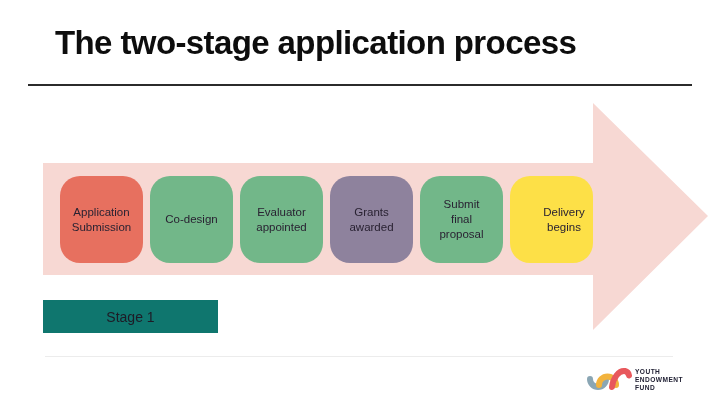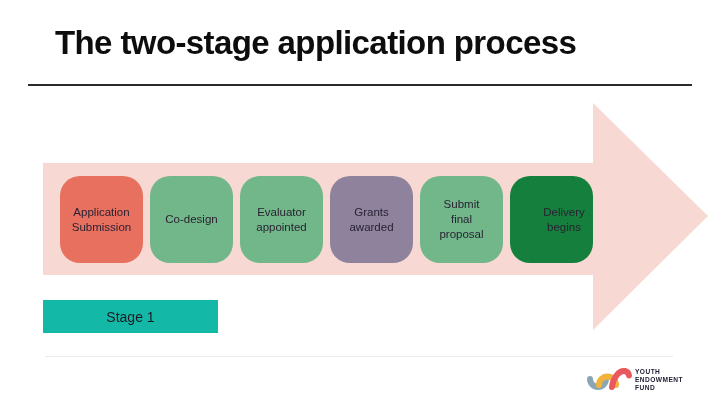--- a/index.html
+++ b/index.html
@@ -105,25 +105,25 @@
     <div class="step-box" style="background: rgb(231, 112, 95);">Application
 Submission</div>
     <div class="step-box" style="background: rgb(114, 183, 137);">Co-design</div>
     <div class="step-box" style="background: rgb(114, 183, 137);">Evaluator
 appointed</div>
     <div class="step-box" style="background: rgb(142, 130, 157);">Grants
 awarded</div>
     <div class="step-box" style="background: rgb(114, 183, 137);">Submit
 final
 proposal</div>
-    <div class="step-box" style="background: #15803d; padding-left: 29px;">Delivery
+    <div class="step-box" style="background: #fde047; padding-left: 29px;">Delivery
 begins</div>
   </div>
 
-  <div class="stage-bar stage-1" style="background: #14b8a6;">Stage 1</div>
+  <div class="stage-bar stage-1" style="background: #0f766e;">Stage 1</div>
 
   <div class="footer-divider"></div>
 
   <div class="logo">
     <svg class="logo-mark" viewBox="0 0 46 36">
       <path d="M4,17 a8,8 0 0 0 16,0" fill="none" stroke-width="6" stroke-linecap="round" stroke="#8aa6b4"></path>
       <path d="M13,23 a8.5,8.5 0 0 1 17,0" fill="none" stroke-width="6" stroke-linecap="round" stroke="#f2b33d"></path>
       <path d="M26,25 C27,16 33,8 39,9 C41,9.5 42.5,11 43,13.5" fill="none" stroke-width="6" stroke-linecap="round" stroke="#e8585c"></path>
     </svg>
     <div class="logo-text">YOUTH

